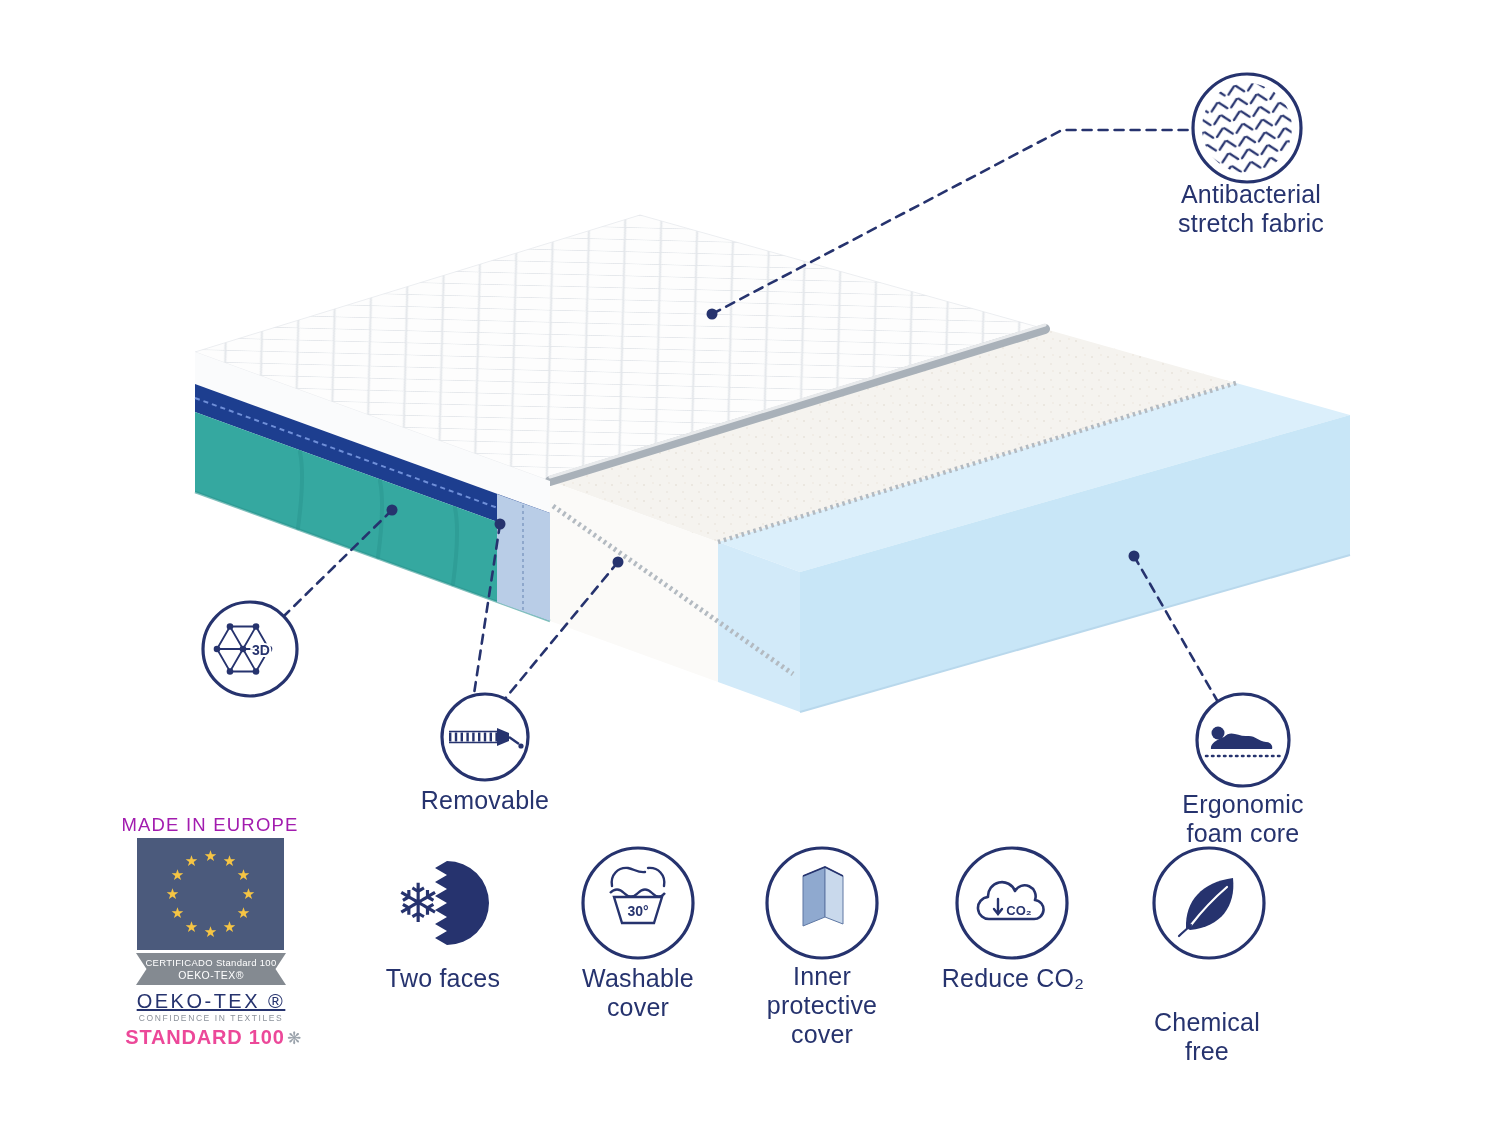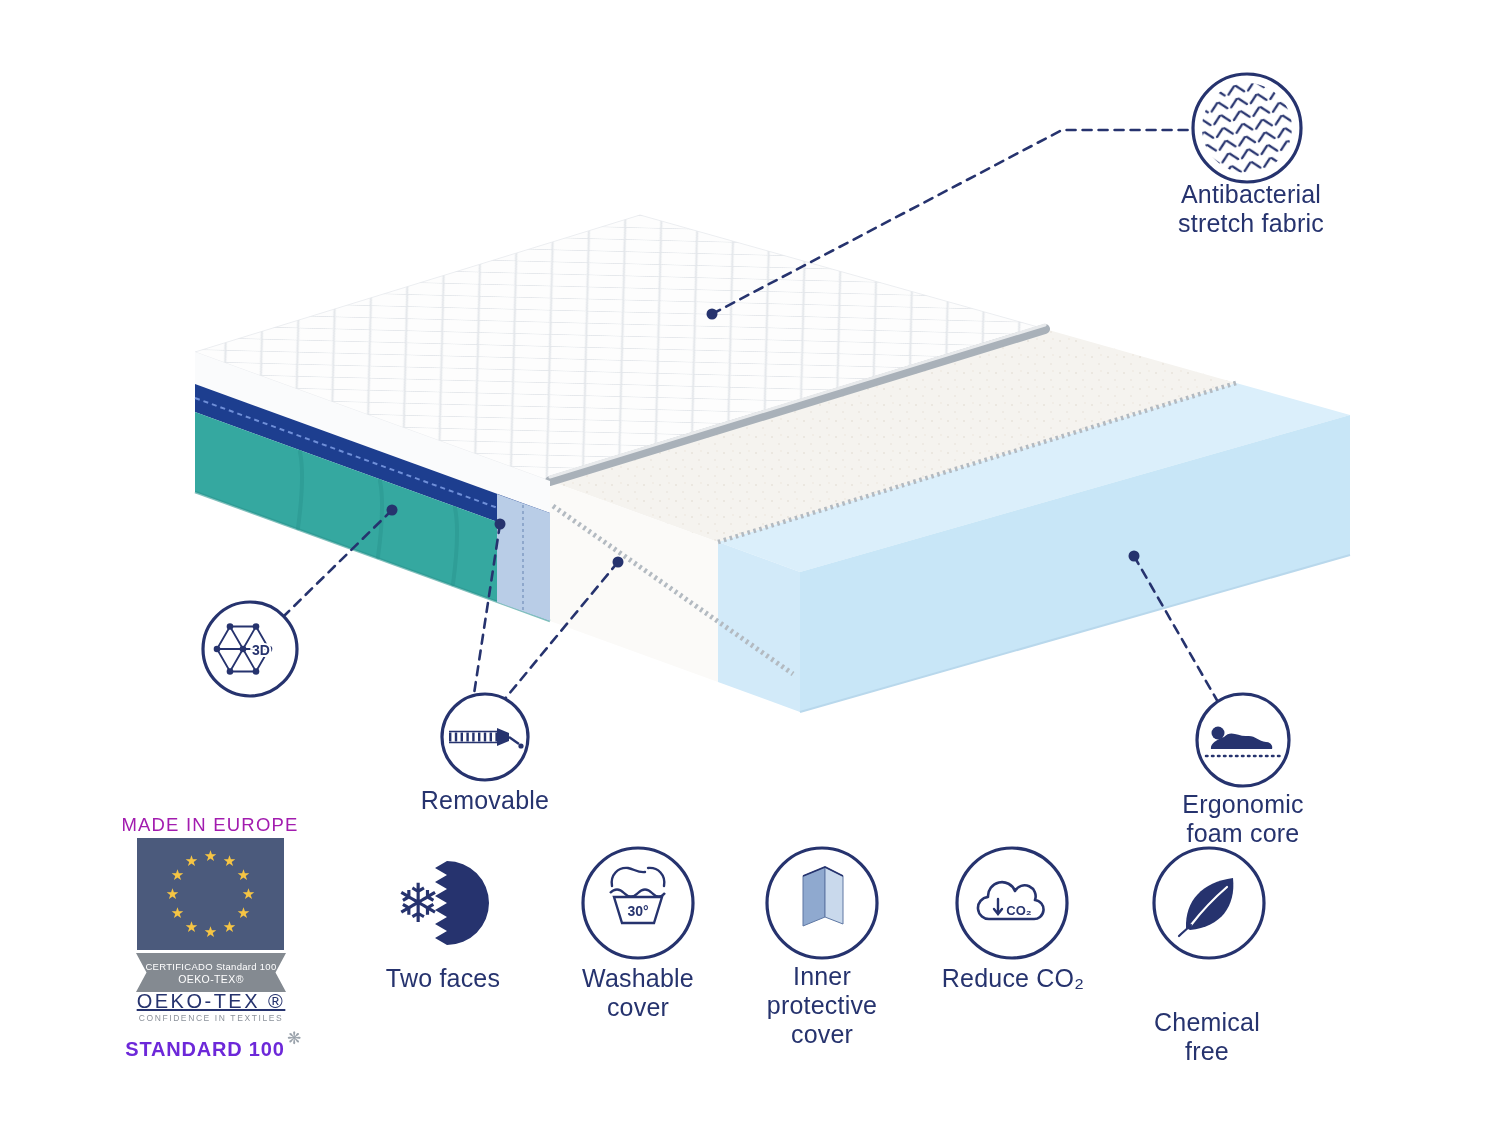--- a/index.html
+++ b/index.html
@@ -24,21 +24,21 @@
   }
   .oeko-ribbon{
     position:absolute;background:#848a91;color:#fff;text-align:center;
     clip-path:polygon(0 0,100% 0,93% 50%,100% 100%,0 100%,7% 50%);
     display:flex;flex-direction:column;justify-content:center;gap:1px;
   }
   .oeko-ribbon .r1{font-size:9.5px;letter-spacing:.3px;}
   .oeko-ribbon .r2{font-size:10.5px;font-weight:normal;letter-spacing:.4px;}
   .oeko-brand{position:absolute;transform:translateX(-50%);font-size:20px;letter-spacing:2.5px;color:#26336e;white-space:nowrap;text-decoration:underline;}
   .oeko-tagline{position:absolute;transform:translateX(-50%);font-size:8.5px;letter-spacing:1.6px;color:#8b919a;white-space:nowrap;}
-  .oeko-standard{position:absolute;transform:translateX(-50%);font-size:20px;font-weight:bold;letter-spacing:.8px;color:#6d28d9;white-space:nowrap;margin-top:12px;}
+  .oeko-standard{position:absolute;transform:translateX(-50%);font-size:20px;font-weight:bold;letter-spacing:.8px;color:#ec4899;white-space:nowrap;}
   .oeko-flower{position:absolute;font-size:17px;color:#9aa2ab;font-family:"DejaVu Sans",sans-serif;}
 </style>
 </head>
 <body>
 
 <div class="stage">
 
   <svg class="scene" width="1500" height="1125" viewBox="0 0 1500 1125">
     <defs>
       <pattern id="quilt" width="38" height="38" patternUnits="userSpaceOnUse" patternTransform="matrix(0.956,-0.294,0.94,0.342,0,0)">
@@ -210,21 +210,21 @@
     <span style="left:106.4px;top:75px">★</span>
     <span style="left:92.5px;top:88.9px">★</span>
     <span style="left:73.5px;top:94px">★</span>
     <span style="left:54.5px;top:88.9px">★</span>
     <span style="left:40.6px;top:75px">★</span>
     <span style="left:35.5px;top:56px">★</span>
     <span style="left:40.6px;top:37px">★</span>
     <span style="left:54.5px;top:23.1px">★</span>
   </div>
 
-  <div class="oeko-ribbon" style="left:136px;top:953px;width:150px;height:39px">
+  <div class="oeko-ribbon" style="left:136px;top:953px;width:150px;height:32px">
     <div class="r1">CERTIFICADO Standard 100</div>
     <div class="r2">OEKO-TEX®</div>
   </div>
 
   <div class="oeko-brand" style="left:211px;top:990px">OEKO-TEX ®</div>
   <div class="oeko-tagline" style="left:211px;top:1013px">CONFIDENCE IN TEXTILES</div>
   <div class="oeko-standard" style="left:205px;top:1026px">STANDARD 100</div>
   <div class="oeko-flower" style="left:287px;top:1028px">❋</div>
 
 </div>

